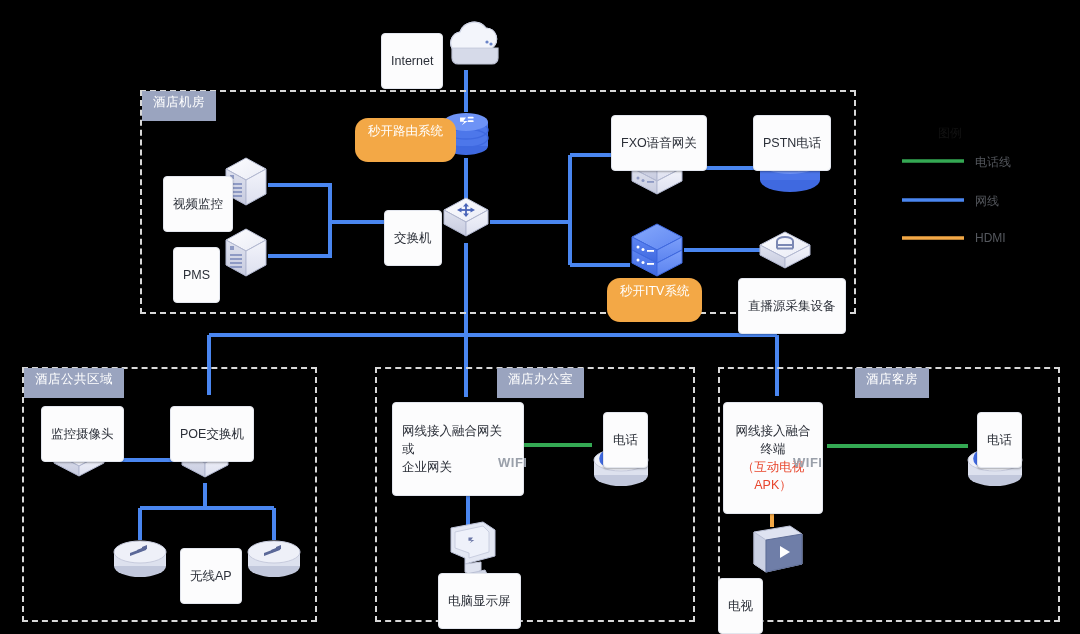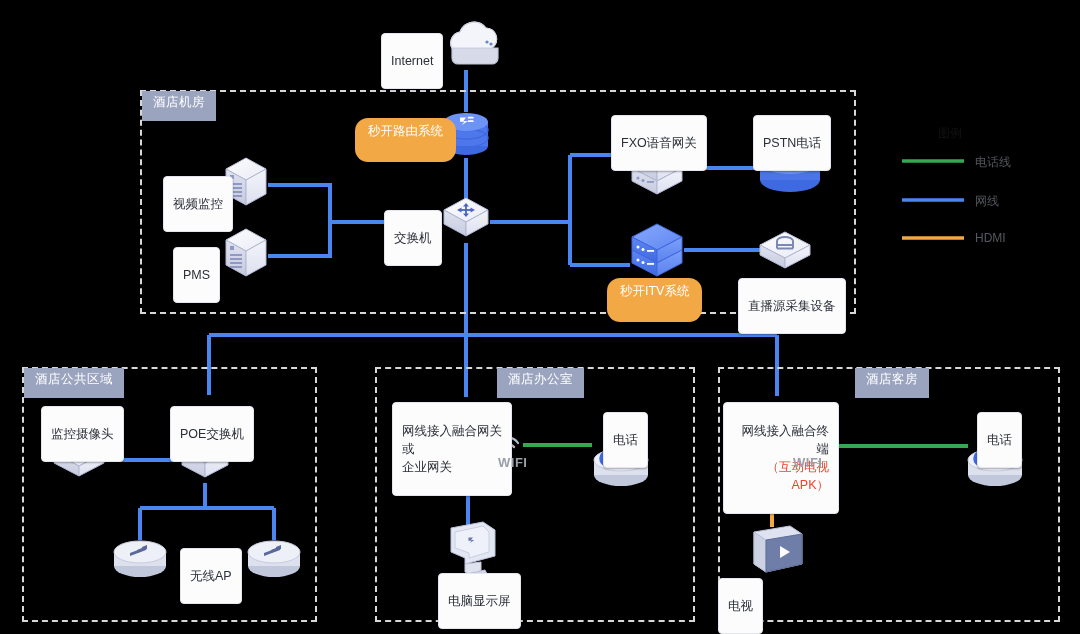--- a/index.html
+++ b/index.html
@@ -383,29 +383,29 @@
   <div class="chip" style="left:753px;top:115px;">PSTN电话</div>
 
   <div class="pill" style="left:607px;top:278px;">秒开ITV系统</div>
 
   <div class="chip" style="left:738px;top:278px;">直播源采集设备</div>
 
   <div class="chip" style="left:41px;top:406px;">监控摄像头</div>
   <div class="chip" style="left:170px;top:406px;">POE交换机</div>
   <div class="chip" style="left:180px;top:548px;">无线AP</div>
 
-  <div class="chip multi" style="left:392px;top:402px;width:120px;">
+  <div class="chip multi" style="left:392px;top:402px;width:132px;">
     <span>网线接入融合网关或</span><br>
     <span>企业网关</span>
   </div>
   <div class="ftext wifi" style="left:498px;top:455px;">WIFI</div>
   <div class="chip" style="left:603px;top:412px;">电话</div>
   <div class="chip" style="left:438px;top:573px;">电脑显示屏</div>
 
-  <div class="chip multi" style="left:723px;top:402px;width:116px;text-align:right;">
+  <div class="chip multi" style="left:723px;top:402px;width:100px;text-align:center;">
     <span>网线接入融合终端</span><br>
     <span class="red">（互动电视APK）</span>
   </div>
   <div class="ftext wifi" style="left:793px;top:455px;">WIFI</div>
   <div class="chip" style="left:977px;top:412px;">电话</div>
   <div class="chip" style="left:718px;top:578px;">电视</div>
 
   <div class="legend-title" style="left:938px;top:125px;">图例</div>
 
   <svg class="layer">

